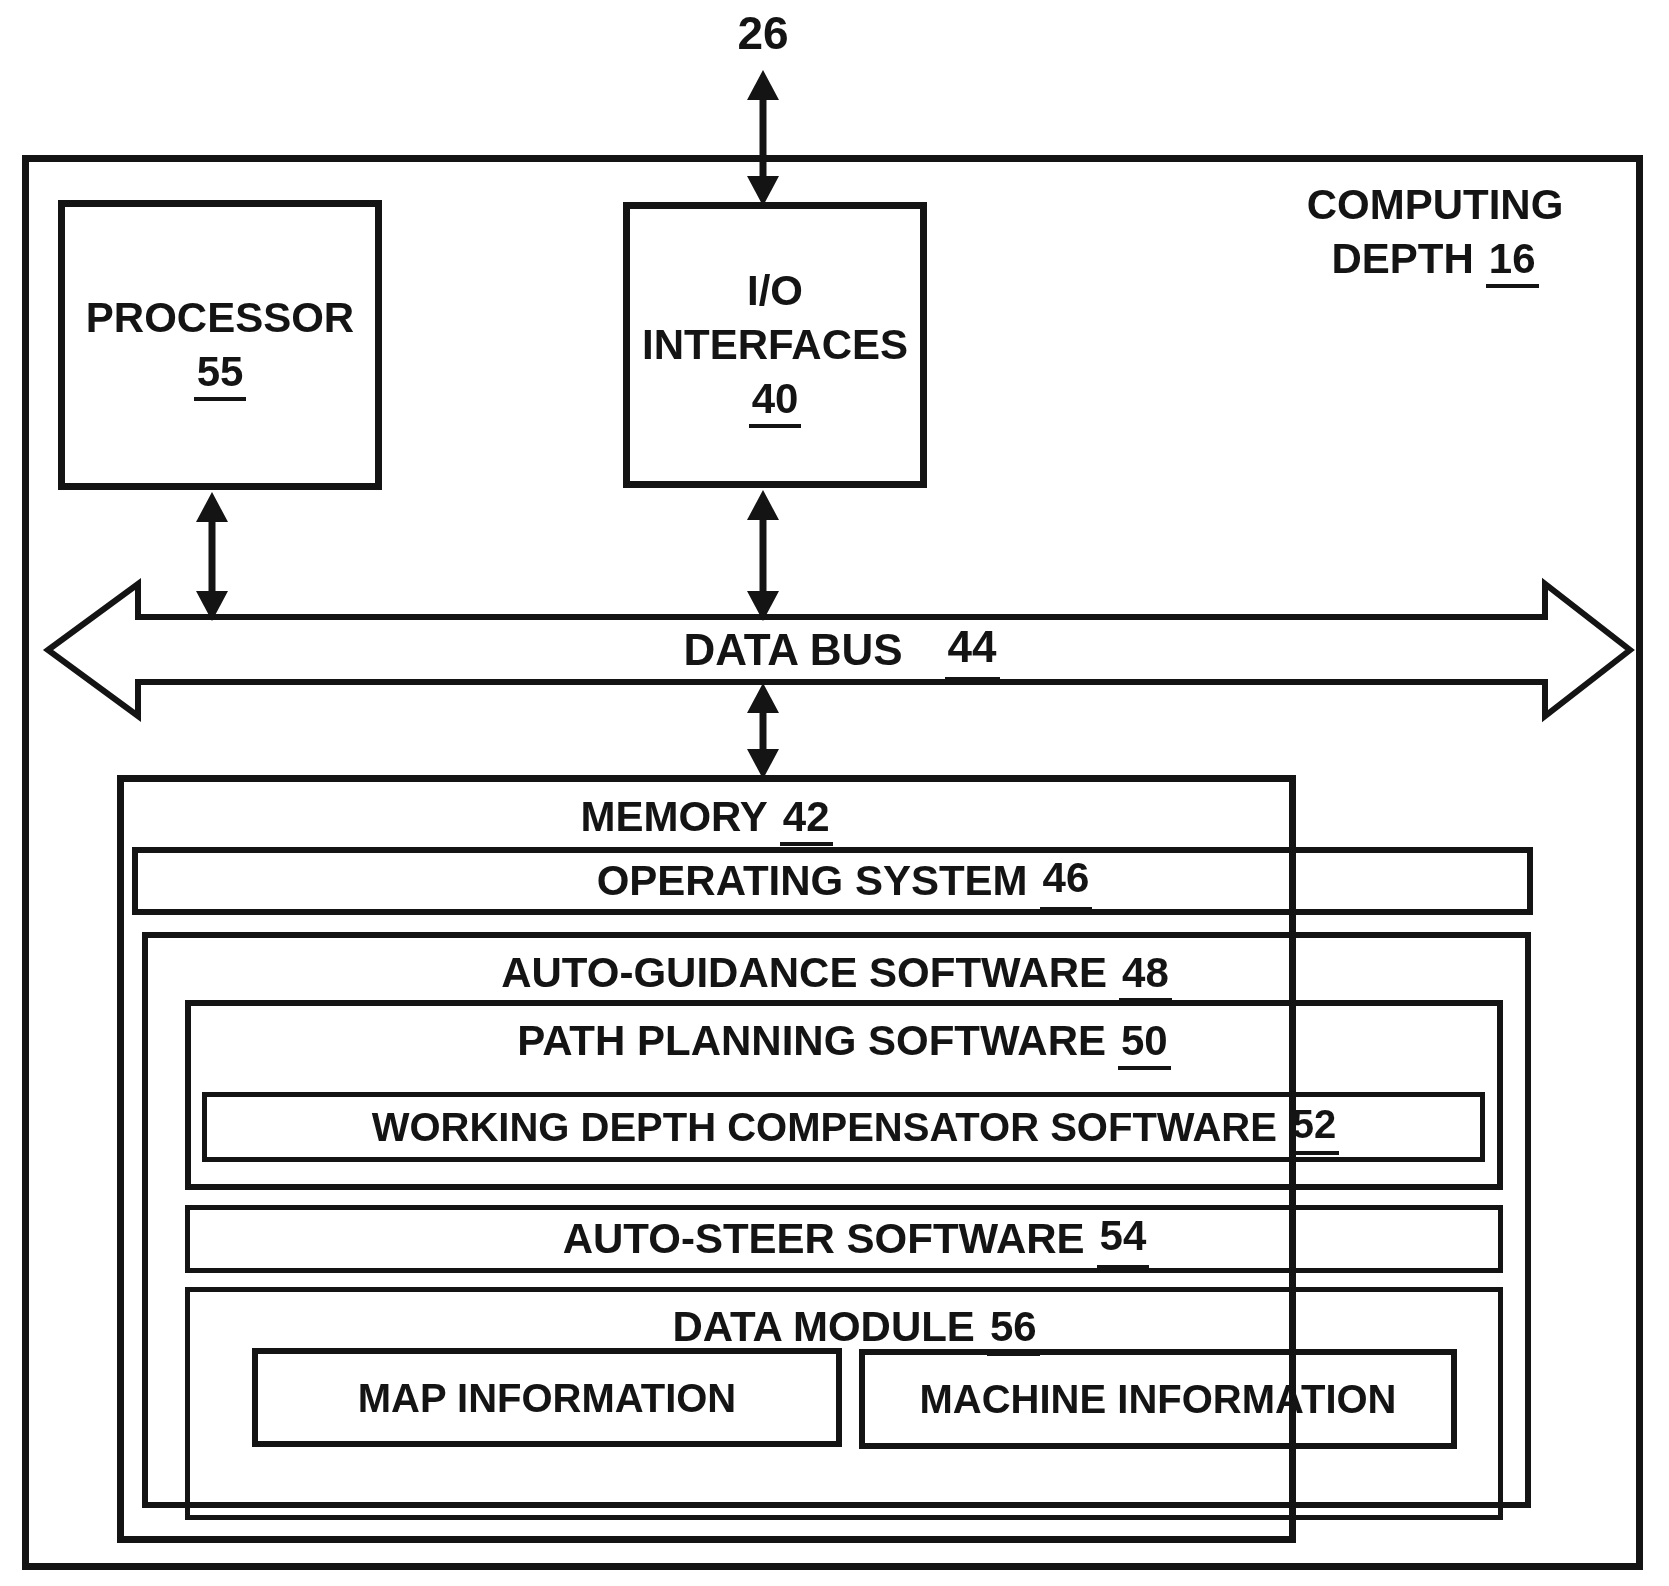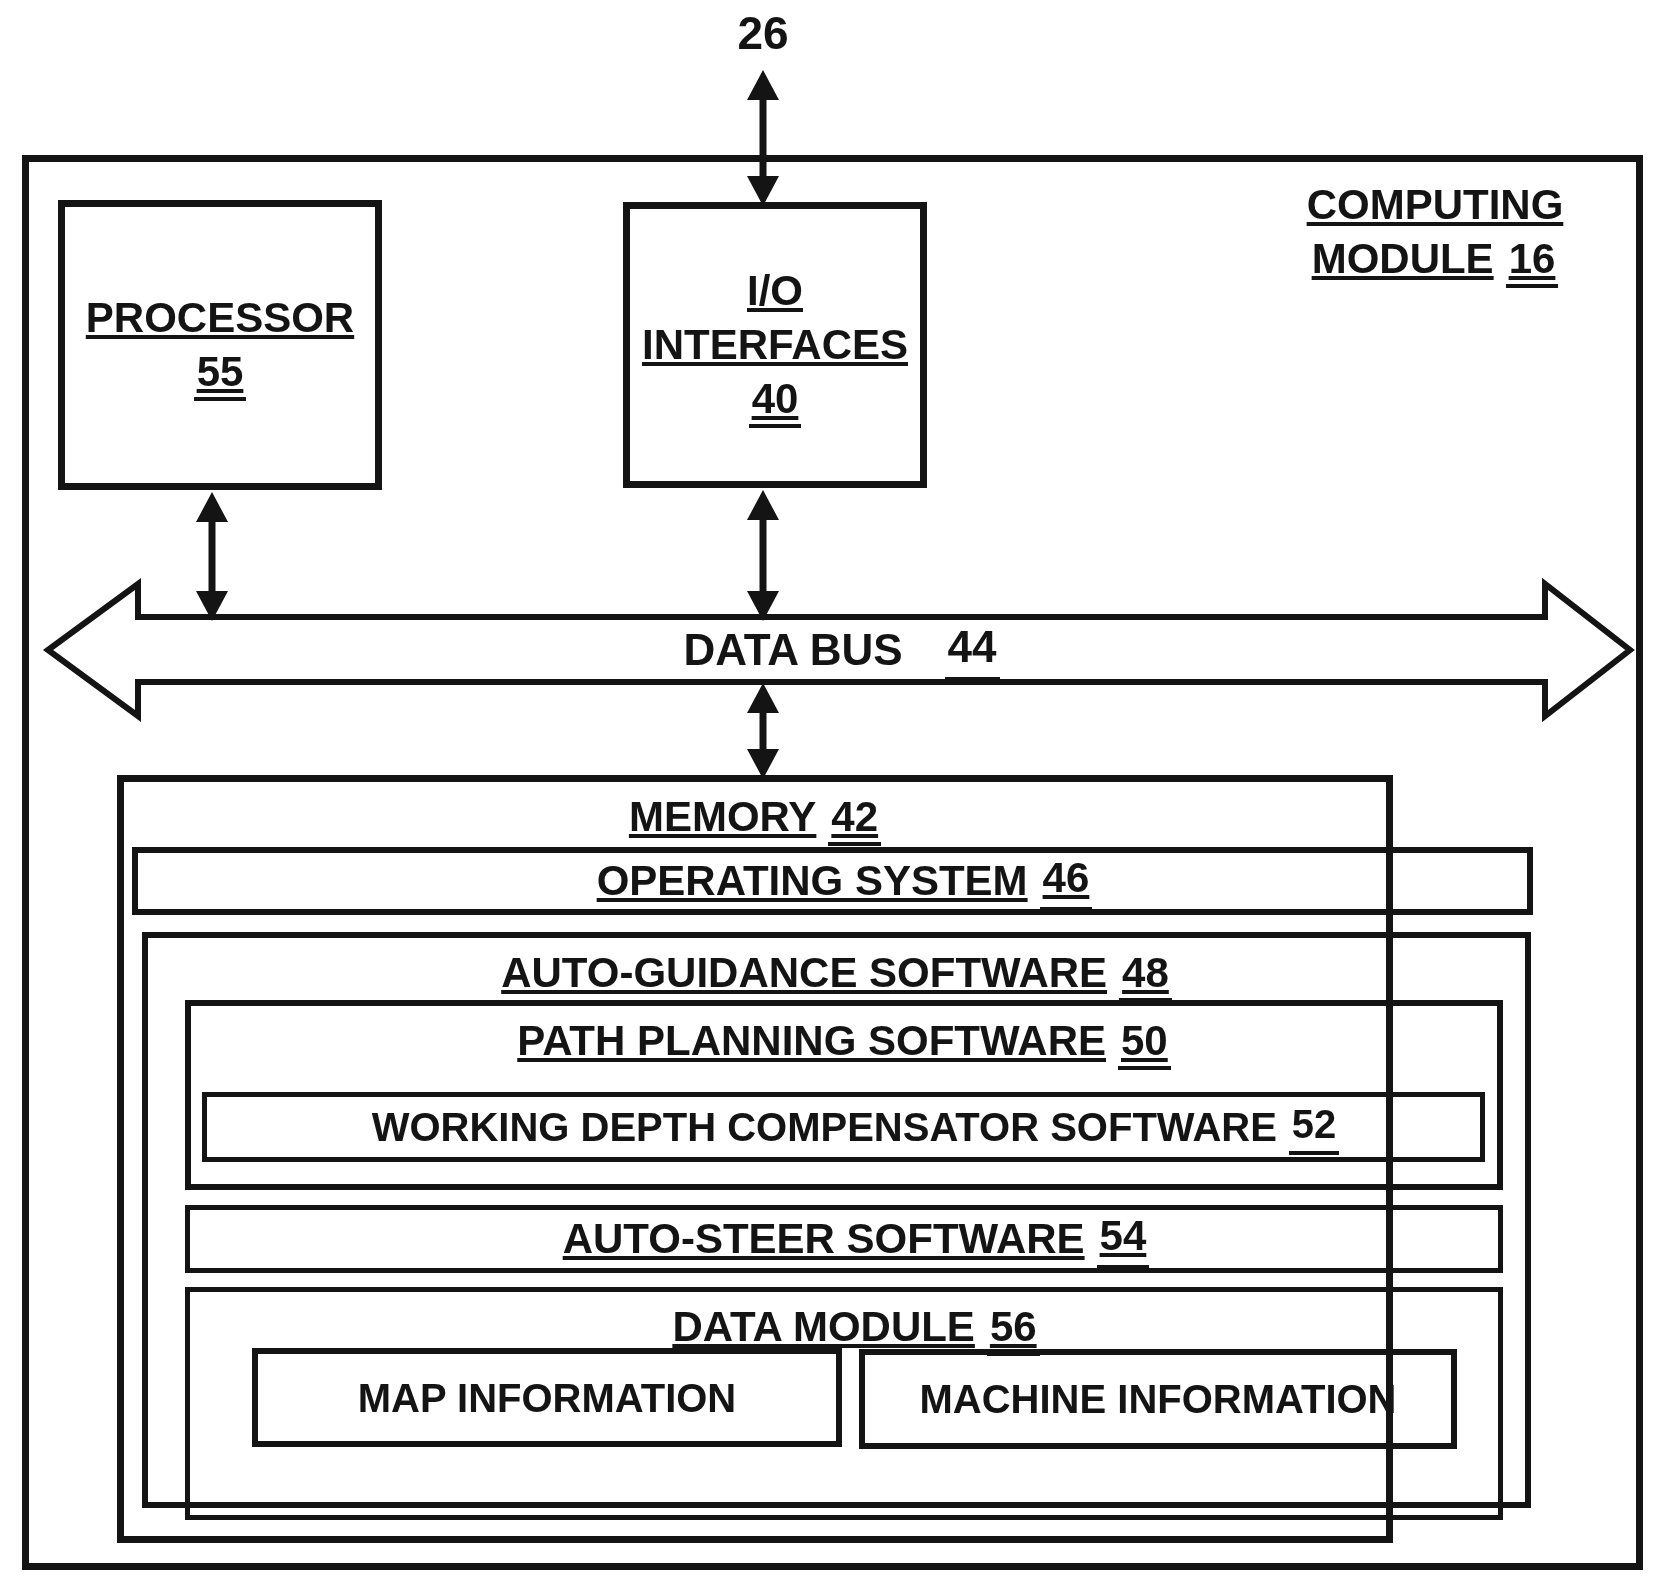--- a/index.html
+++ b/index.html
@@ -29,21 +29,21 @@
     text-align: center;
     margin-top: 8px;
     white-space: nowrap;
   }
   .label {
     position: absolute;
     z-index: 2;
     text-align: center;
     white-space: nowrap;
   }
-  .fs42 { font-size: 42px; line-height: 54px; text-decoration: underline; }
+  .fs42 { font-size: 42px; line-height: 54px; }
   .fs40 { font-size: 40px; line-height: 50px; }
   .fs44 { font-size: 44px; line-height: 56px; gap: 30px; }
   .fs46 { font-size: 46px; line-height: 56px; }
   .num {
     border-bottom: 4px solid currentColor;
     padding: 0 3px 2px 3px;
     margin-left: 12px;
   }
   .num.solo { margin-left: 0; }
   svg.arrow-layer {
@@ -89,40 +89,40 @@
       <line class="stem" x1="763" y1="709" x2="763" y2="753"></line>
       <polygon class="head" points="763,683 747,713 779,713"></polygon>
       <polygon class="head" points="763,779 747,749 779,749"></polygon>
     </g>
   </svg>
 
   <div class="box" style="left:22px; top:155px; width:1621px; height:1415px; border-width:7px;"></div>
 
   <div class="label fs42" style="left:1255px; top:178px; width:360px;">
     <div>COMPUTING</div>
-    <div><span>MODULE</span><span class="num">16</span></div>
+    <div><span>DEPTH</span><span class="num">16</span></div>
   </div>
 
   <div class="box stack fs42" style="left:58px; top:200px; width:324px; height:290px; border-width:7px;">
     <div>PROCESSOR</div>
     <div><span class="num solo">55</span></div>
   </div>
 
   <div class="box stack fs42" style="left:623px; top:202px; width:304px; height:286px; border-width:7px;">
     <div>I/O</div>
     <div>INTERFACES</div>
     <div><span class="num solo">40</span></div>
   </div>
 
   <div class="label fs44 center" style="left:138px; top:617px; width:1407px; height:65px;">
     <span>DATA BUS</span>
       <span class="num">44</span>
   </div>
 
-  <div class="box" style="left:117px; top:775px; width:1276px; height:768px; border-width:7px;">
+  <div class="box" style="left:117px; top:775px; width:1179px; height:768px; border-width:7px;">
     <div class="box-title fs42">
       <span>MEMORY</span><span class="num">42</span>
     </div>
   </div>
 
   <div class="box center fs42" style="left:132px; top:847px; width:1401px; height:68px;padding-left:24px;">
     <span>OPERATING SYSTEM</span>
       <span class="num">46</span>
   </div>
 

